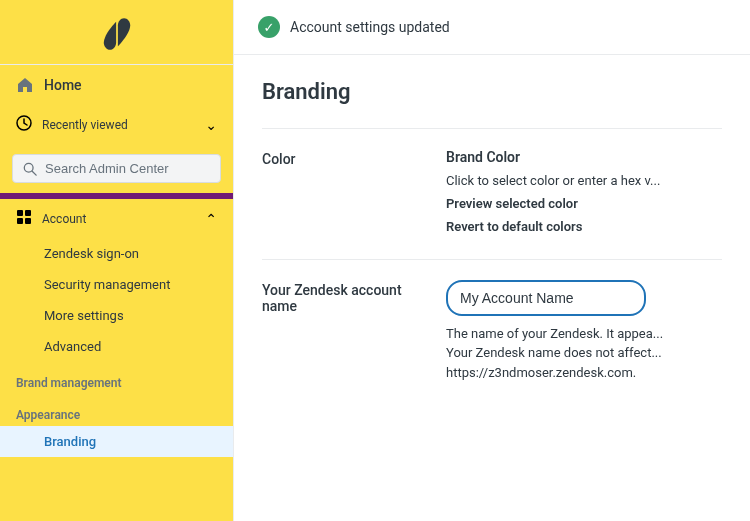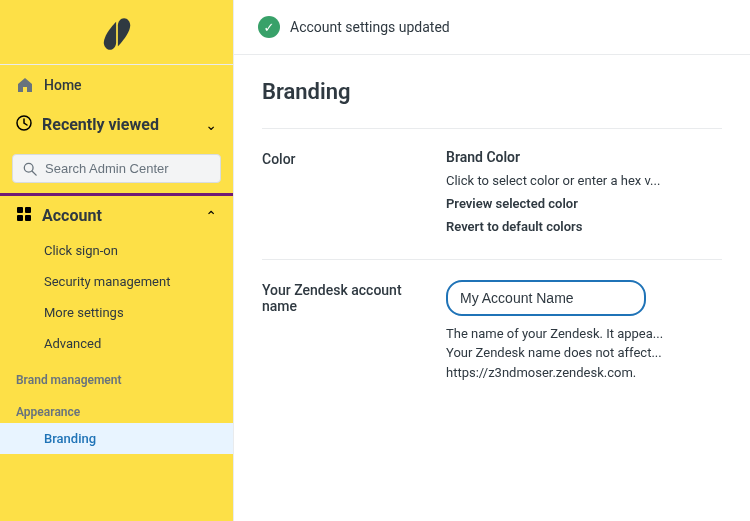--- a/index.html
+++ b/index.html
@@ -59,21 +59,21 @@
     }
 
     .sidebar-nav-item .item-label {
       flex: 1;
       font-weight: 500;
       color: #2f3941;
     }
 
     .search-container {
       padding: 10px 12px;
-      border-bottom: 3px solid #701a75;
+      border-bottom: 6px solid #701a75;
     }
 
     .search-input-wrap {
       display: flex;
       align-items: center;
       background: #f3f4f5;
       border: 1px solid #d8dcde;
       border-radius: 4px;
       padding: 6px 10px;
       gap: 8px;
@@ -100,22 +100,22 @@
     .sidebar-section-header {
       display: flex;
       align-items: center;
       padding: 10px 16px;
       cursor: pointer;
       gap: 10px;
     }
 
     .sidebar-section-header .item-label {
       flex: 1;
-      font-weight: 700;
-      font-size: 16px;
+      font-weight: 400;
+      font-size: 12px;
       color: #2f3941;
     }
 
     .sub-items {
       padding-left: 0;
     }
 
     .sub-item {
       display: block;
       padding: 8px 16px 8px 44px;
@@ -301,21 +301,21 @@
         <rect x="9" y="1" width="6" height="6" rx="1"></rect>
         <rect x="1" y="9" width="6" height="6" rx="1"></rect>
         <rect x="9" y="9" width="6" height="6" rx="1"></rect>
       </svg>
     </span>
     <span class="item-label">Account</span>
     <span class="chevron">⌃</span>
   </div>
 
   <div class="sub-items">
-    <a class="sub-item">Click sign-on</a>
+    <a class="sub-item">Zendesk sign-on</a>
     <a class="sub-item">Security management</a>
     <a class="sub-item">More settings</a>
     <a class="sub-item">Advanced</a>
   </div>
 
   <div class="sidebar-group-label">Brand management</div>
 
   <div class="sidebar-group-label">Appearance</div>
   <div class="sub-items">
     <a class="sub-item active">Branding</a>

